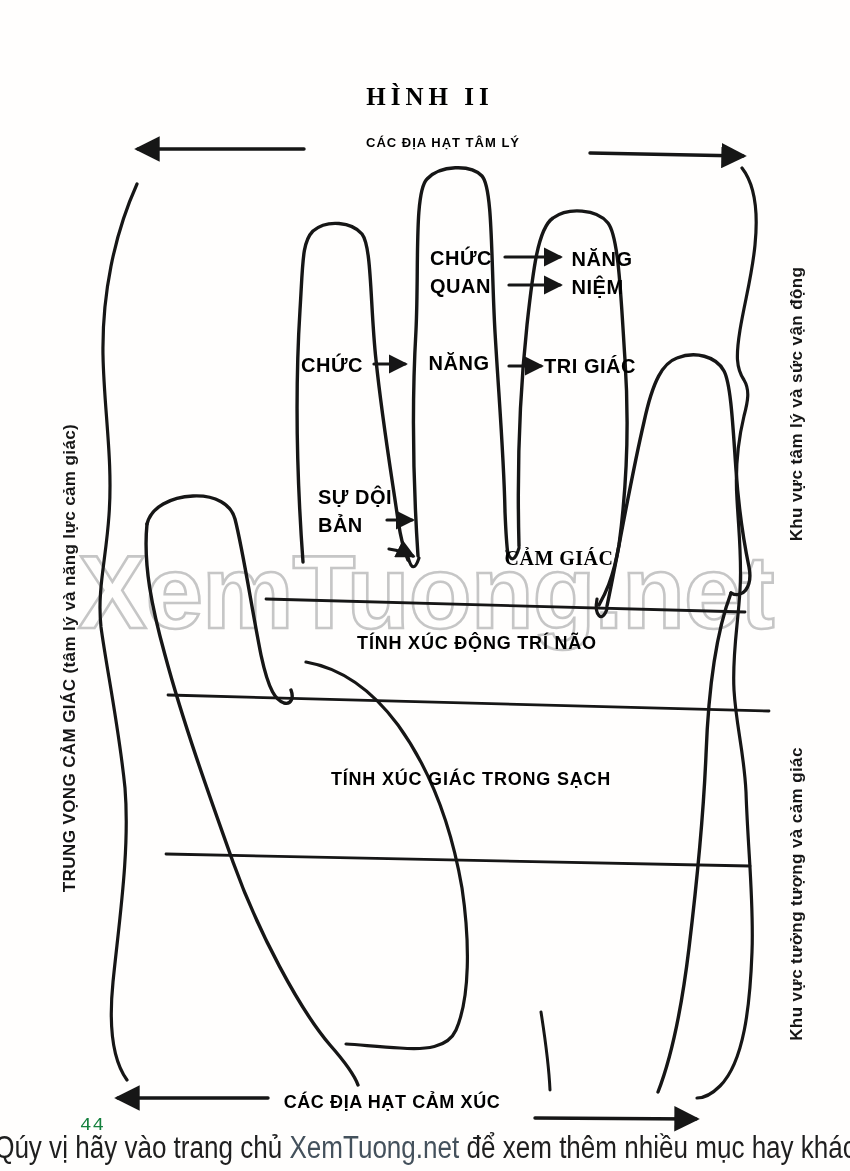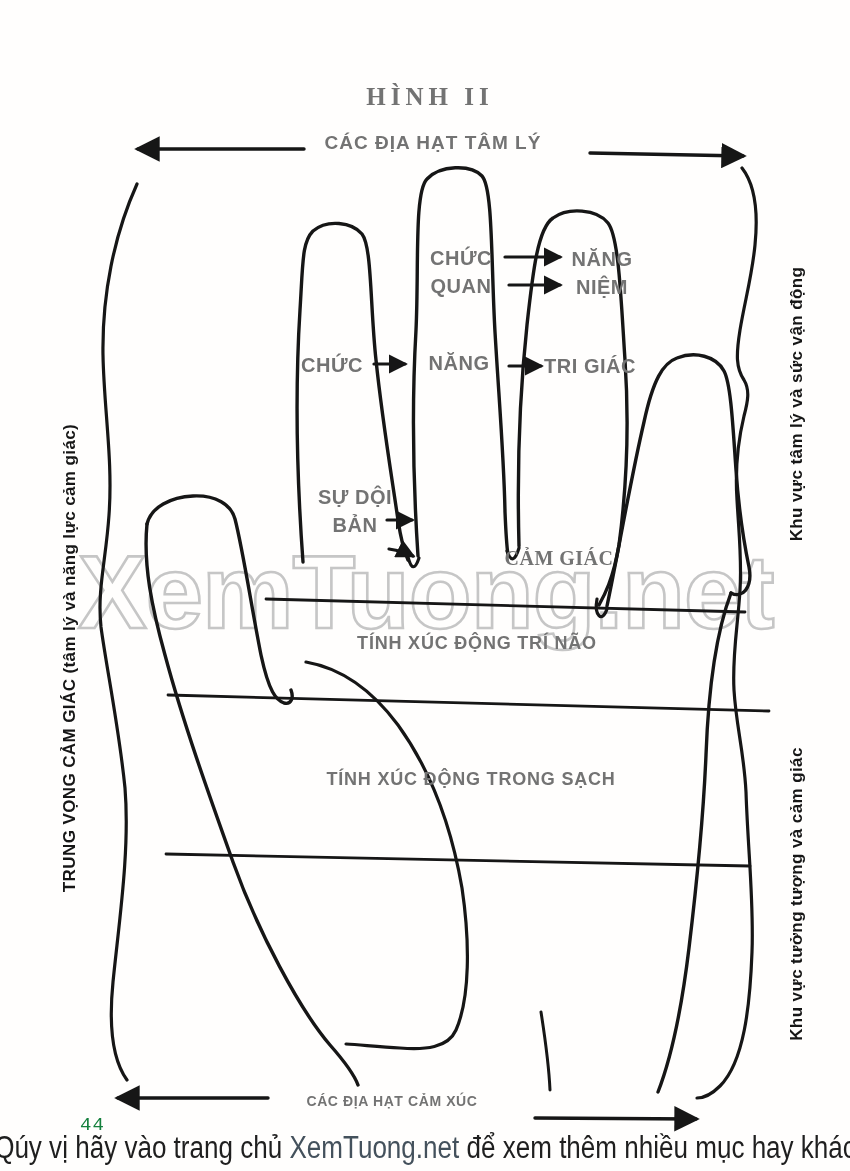--- a/index.html
+++ b/index.html
@@ -10,33 +10,32 @@
     background:#fffefd;
     overflow:hidden;
     font-family:"Liberation Sans", sans-serif;
     color:#161616;
   }
   .lbl{
     position:absolute;
     transform:translate(-50%,-50%);
     font-weight:bold;
     white-space:nowrap;
-    text-align:center;
     line-height:1.38;
     letter-spacing:.4px;
-    color:#737373;
+    color:#000000;
   }
   .figure-title{
     font-family:"Liberation Serif", serif;
     font-size:25px;
     letter-spacing:5px;
     font-weight:bold;
   }
-  .axis-top{font-size:19px;letter-spacing:1px;}
-  .axis-bottom{font-size:14px;letter-spacing:.6px;}
+  .axis-top{font-size:13px;letter-spacing:1px;margin-left:10px;}
+  .axis-bottom{font-size:18px;letter-spacing:.6px;}
   .finger{font-size:20px;line-height:1.42;letter-spacing:.5px;}
   .zone{font-size:18px;letter-spacing:.8px;}
   .vlabel{
     position:absolute;
     transform:translate(-50%,-50%) rotate(-90deg);
     font-weight:bold;
     white-space:nowrap;
     font-size:17px;
     letter-spacing:.4px;
     color:#161616;
@@ -139,21 +138,21 @@
   <div class="lbl finger" style="left:459px;top:363px;">NĂNG</div>
   <div class="lbl finger" style="left:590px;top:366px;">TRI GIÁC</div>
 
   <div class="lbl finger" style="left:355px;top:511px;">
     <div>SỰ DỘI</div>
     <div>BẢN</div>
   </div>
   <div class="lbl finger" style="left:559px;top:558px;font-family:Liberation Serif, serif;">CẢM GIÁC</div>
 
   <div class="lbl zone" style="left:477px;top:643px;">TÍNH XÚC ĐỘNG TRÍ NÃO</div>
-  <div class="lbl zone" style="left:471px;top:779px;">TÍNH XÚC ĐỘNG TRONG SẠCH</div>
+  <div class="lbl zone" style="left:471px;top:779px;">TÍNH XÚC GIÁC TRONG SẠCH</div>
 
   <div class="vlabel" style="left:70px;top:658px;">TRUNG VỌNG CẢM GIÁC (tâm lý và năng lực cảm giác)</div>
   <div class="vlabel" style="left:797px;top:404px;">Khu vực tâm lý và sức vận động</div>
   <div class="vlabel" style="left:797px;top:894px;">Khu vực tưởng tượng và cảm giác</div>
 
   <div class="lbl axis-bottom" style="left:392px;top:1102px;">CÁC ĐỊA HẠT CẢM XÚC</div>
 
   <div class="pagenum">44</div>
   <div class="footer"><span>Qúy vị hãy vào trang chủ </span><span class="site">XemTuong.net</span><span> để xem thêm nhiều mục hay khác</span></div>
 

